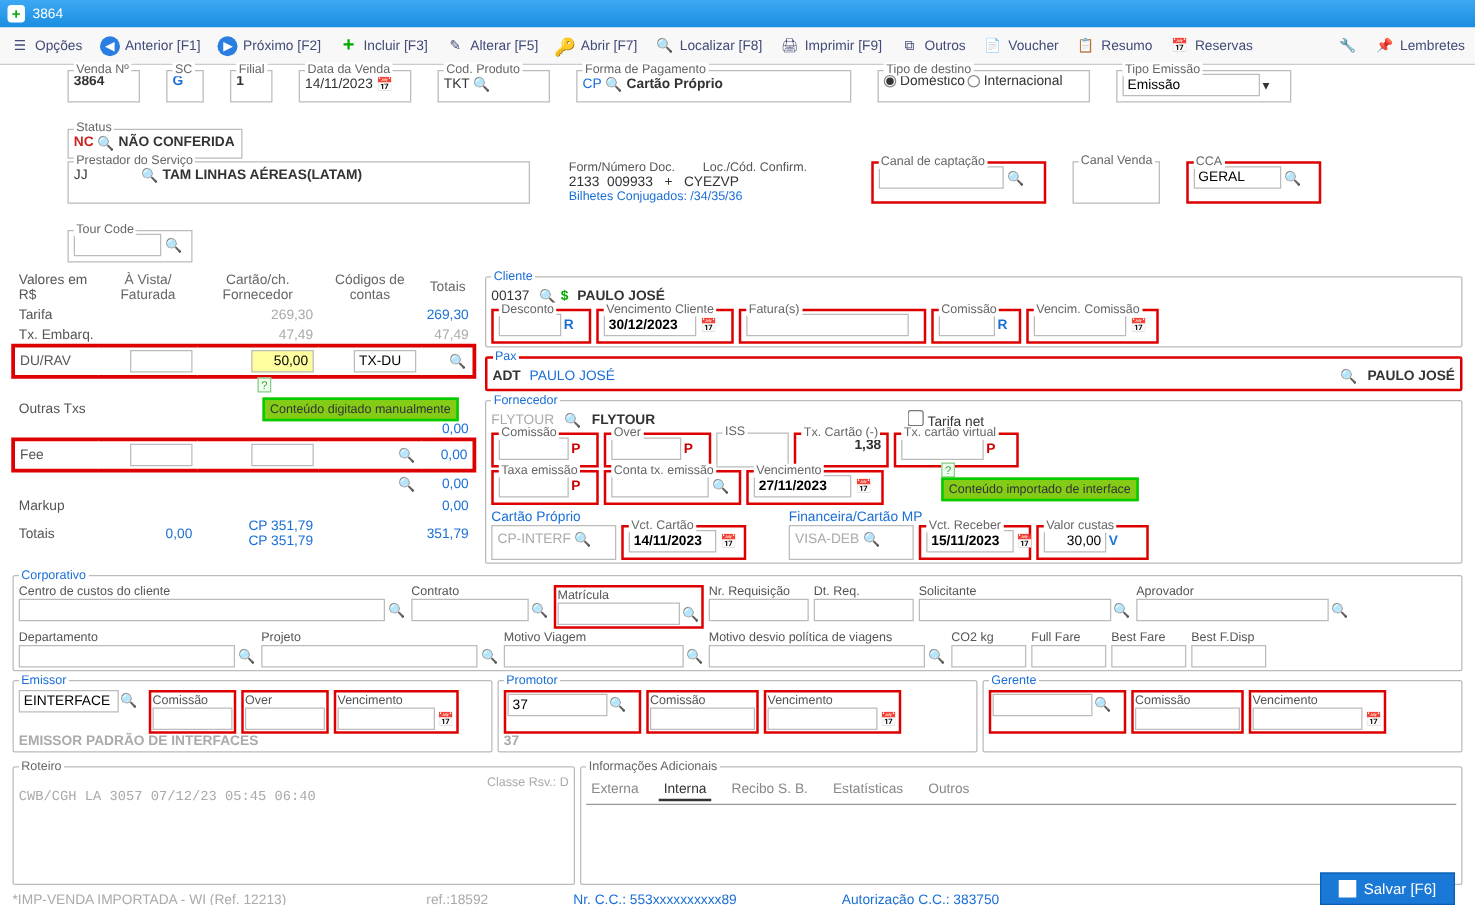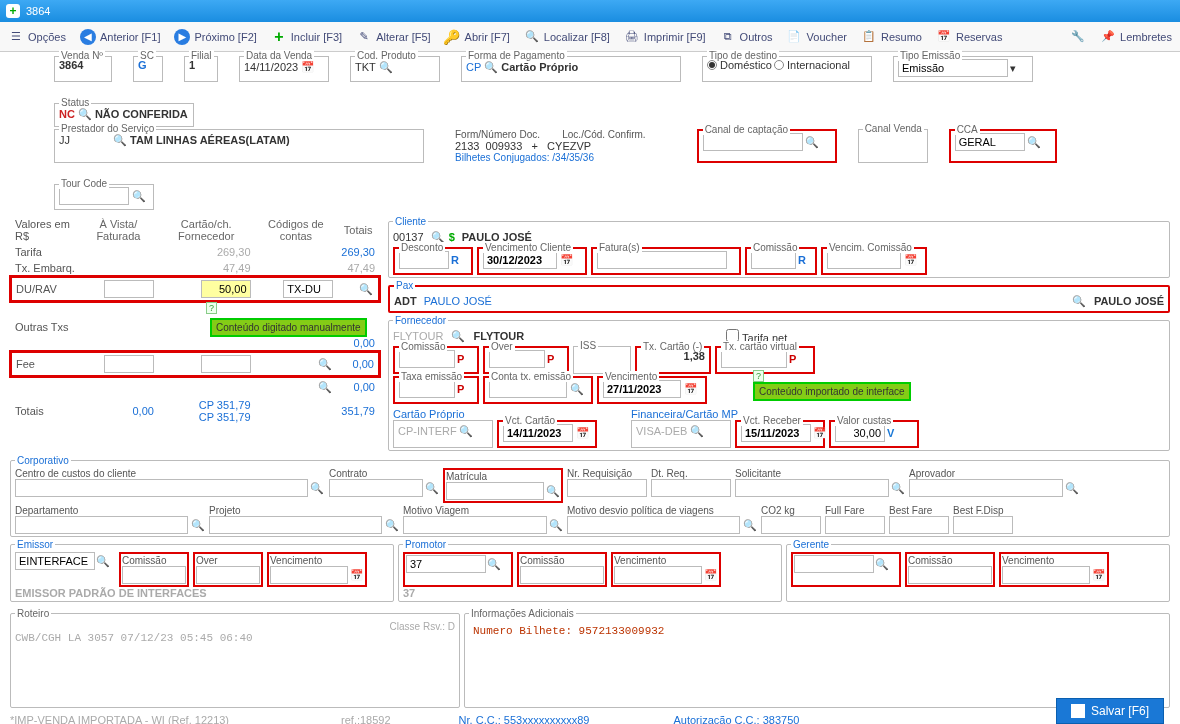--- a/index.html
+++ b/index.html
@@ -294,20 +294,27 @@
         <td><input type="text" style="width: 50px;"></td>
         <td><input type="text" style="width: 50px;"></td>
         <td><span class="lookup">🔍</span></td>
         <td class="blue-num">0,00</td>
       </tr>
       <tr>
               <td></td>
               <td></td>
               <td></td>
               <td><span class="lookup">🔍</span></td>
+              <td class="blue-num">0,00</td>
+            </tr>
+      <tr>
+              <td class="rowlabel">Markup</td>
+              <td></td>
+              <td></td>
+              <td></td>
               <td class="blue-num">0,00</td>
             </tr>
       <tr style="color:#1a6fd6">
         <td class="rowlabel blue-num">Totais</td>
         <td class="blue-num">0,00</td>
         <td class="blue-num"><span>CP 351,79</span><br><span>CP 351,79</span></td>
         <td></td>
         <td class="blue-num">351,79</td>
       </tr>
     </tbody>
@@ -647,21 +654,27 @@
 </div>
 
 <div class="row" style="margin-top:4px">
   <fieldset style="width:450px;height:100px">
         <legend>Roteiro</legend>
     <div class="blurred2 tiny" style="text-align:right">Classe Rsv.: D</div>
     <div class="mono blurred2">CWB/CGH LA 3057 07/12/23 05:45 06:40</div>
   </fieldset>
   <fieldset style="flex:1;height:100px">
         <legend>Informações Adicionais</legend>
-    <div class="mono red-text" style="padding:4px">Numero Bilhete: 9572133009932</div>
+    <div class="tabs">
+      <span>Externa</span>
+      <span class="active">Interna</span>
+      <span>Recibo S. B.</span>
+      <span>Estatísticas</span>
+      <span>Outros</span>
+    </div>
   </fieldset>
 </div>
 
 <div class="row" style="margin-top:4px;color:#1a6fd6">
   <span class="blurred2">*IMP-VENDA IMPORTADA - WI (Ref. 12213)</span>
   <span style="margin-left:108px" class="blurred2">ref.:18592</span>
   <span style="margin-left:64px"><span>Nr. C.C.:</span> <span class="link-blue">553xxxxxxxxxx89</span></span>
   <span style="margin-left:80px"><span>Autorização C.C.:</span> <span class="link-blue">383750</span></span>
 </div>
 

